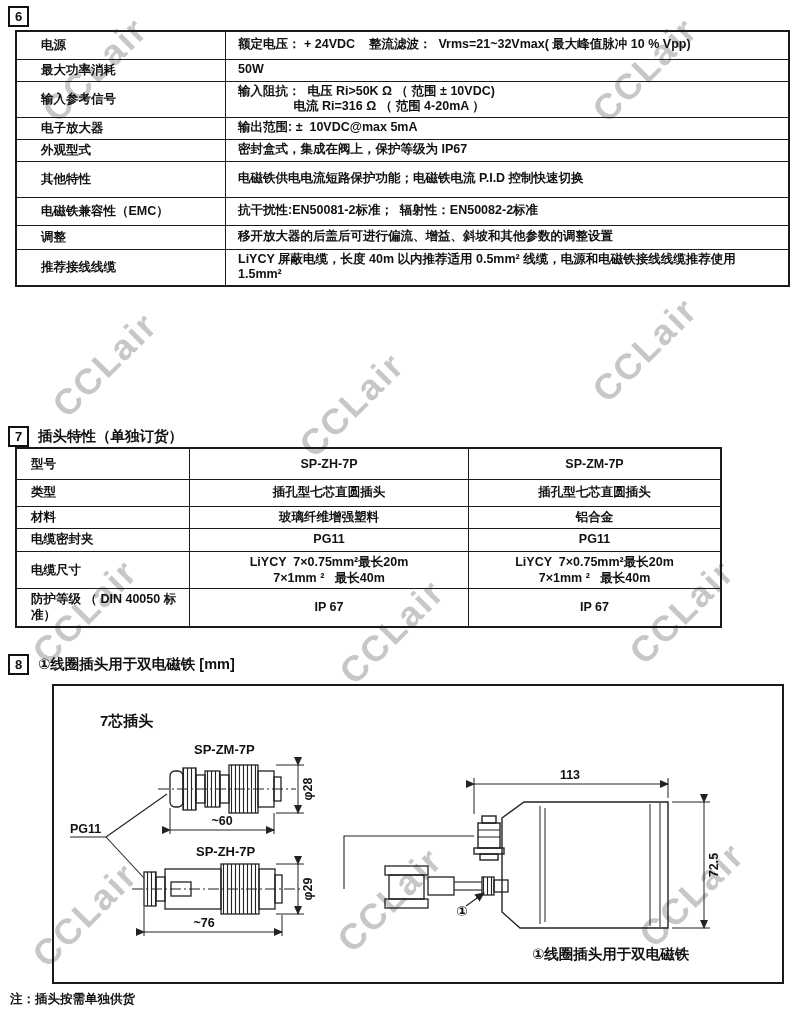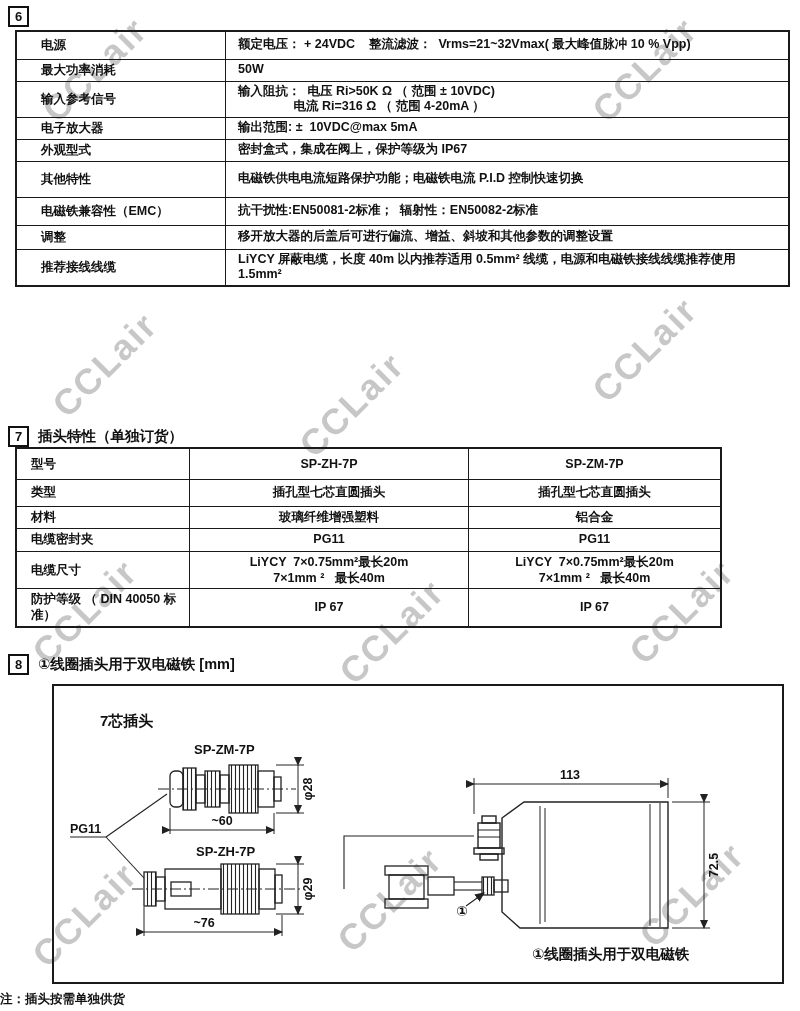--- a/index.html
+++ b/index.html
@@ -32,21 +32,21 @@
   .t6 .lbl{width:168px;padding-left:24px;}
   .t6 .val{white-space:pre-wrap;line-height:1.25;}
   .t7 td{text-align:center;padding:2px 6px;white-space:pre-wrap;line-height:1.3;}
   .t7 .lbl{width:152px;text-align:left;padding-left:14px;}
   .t7 .c1{width:266px;}
   
   .drawing-box{
     position:absolute;left:28px;top:684px;width:728px;height:296px;
     border:2px solid #1a1a1a;background:transparent;margin-left:24px;
   }
-  .footnote{position:absolute;left:0;top:991px;font-size:12.5px;font-weight:bold;}
+  .footnote{position:absolute;left:10px;top:991px;font-size:12.5px;font-weight:bold;}
   svg text{font-family:"Liberation Sans","DejaVu Sans",sans-serif;fill:#111;}
 </style>
 </head>
 <body>
 
 <div>
   <div class="wm" style="left:95px;top:70px">CCLair</div>
   <div class="wm" style="left:645px;top:70px">CCLair</div>
   <div class="wm" style="left:105px;top:365px">CCLair</div>
   <div class="wm" style="left:352px;top:405px">CCLair</div>

